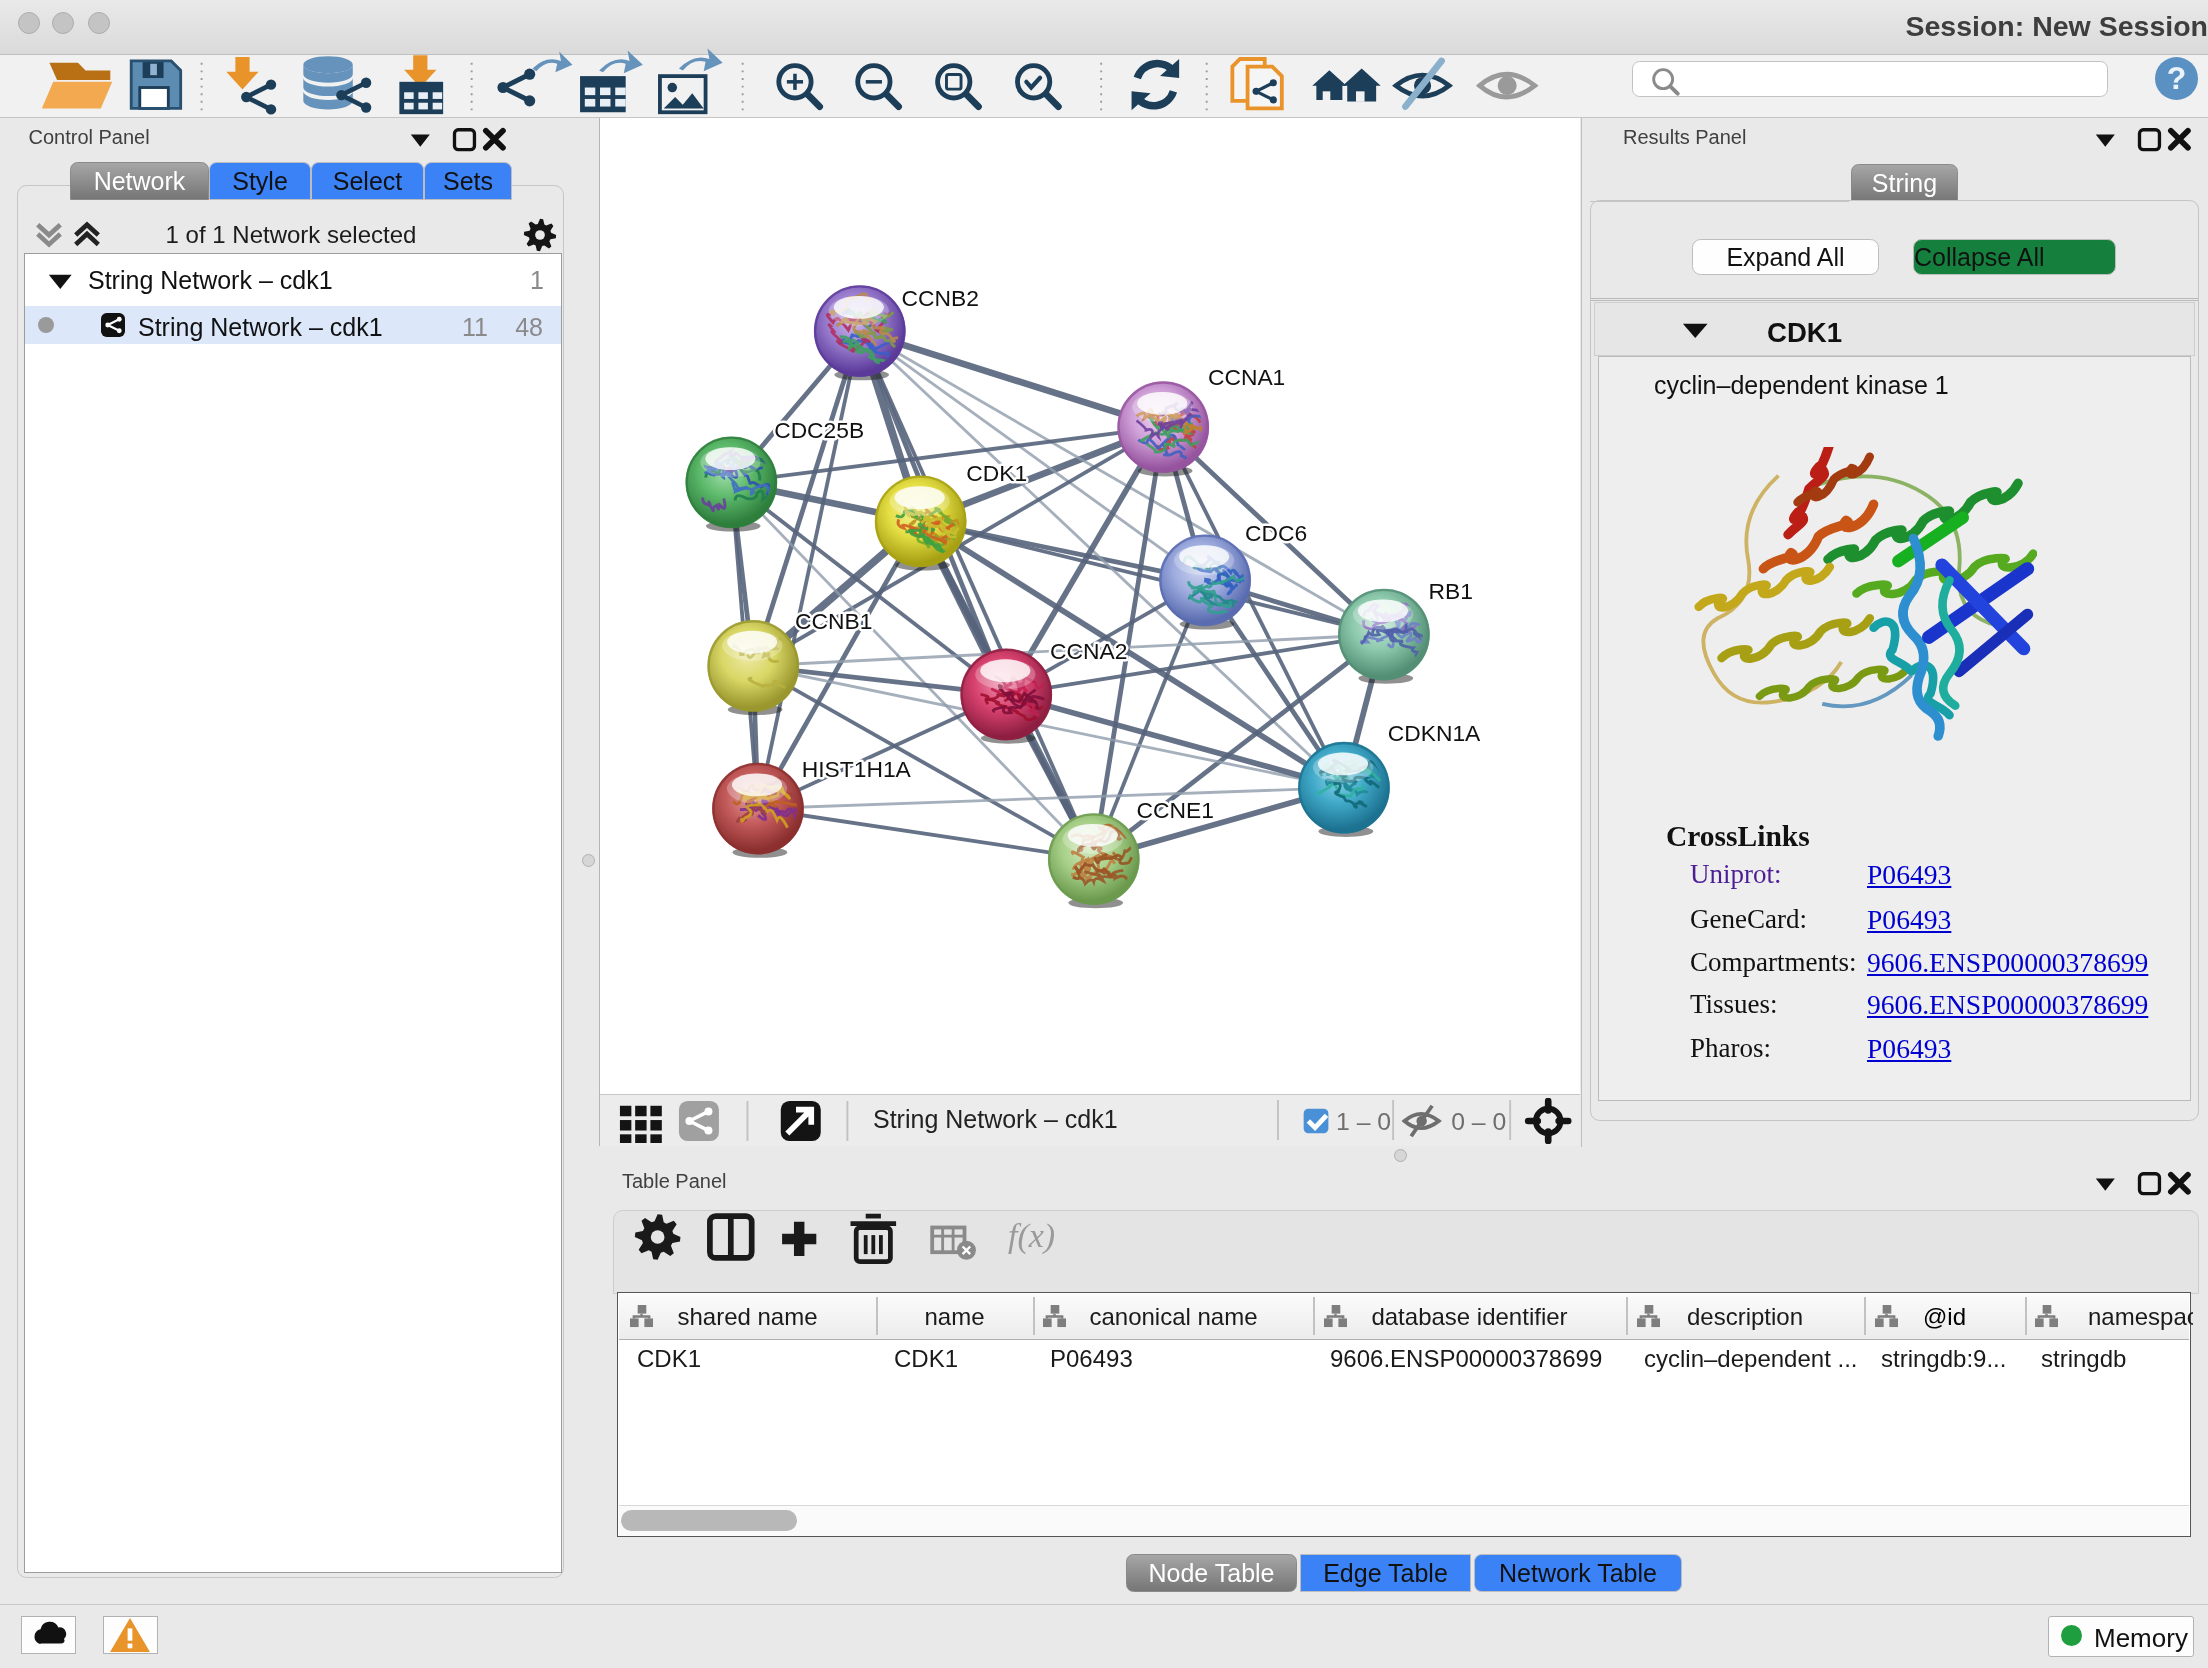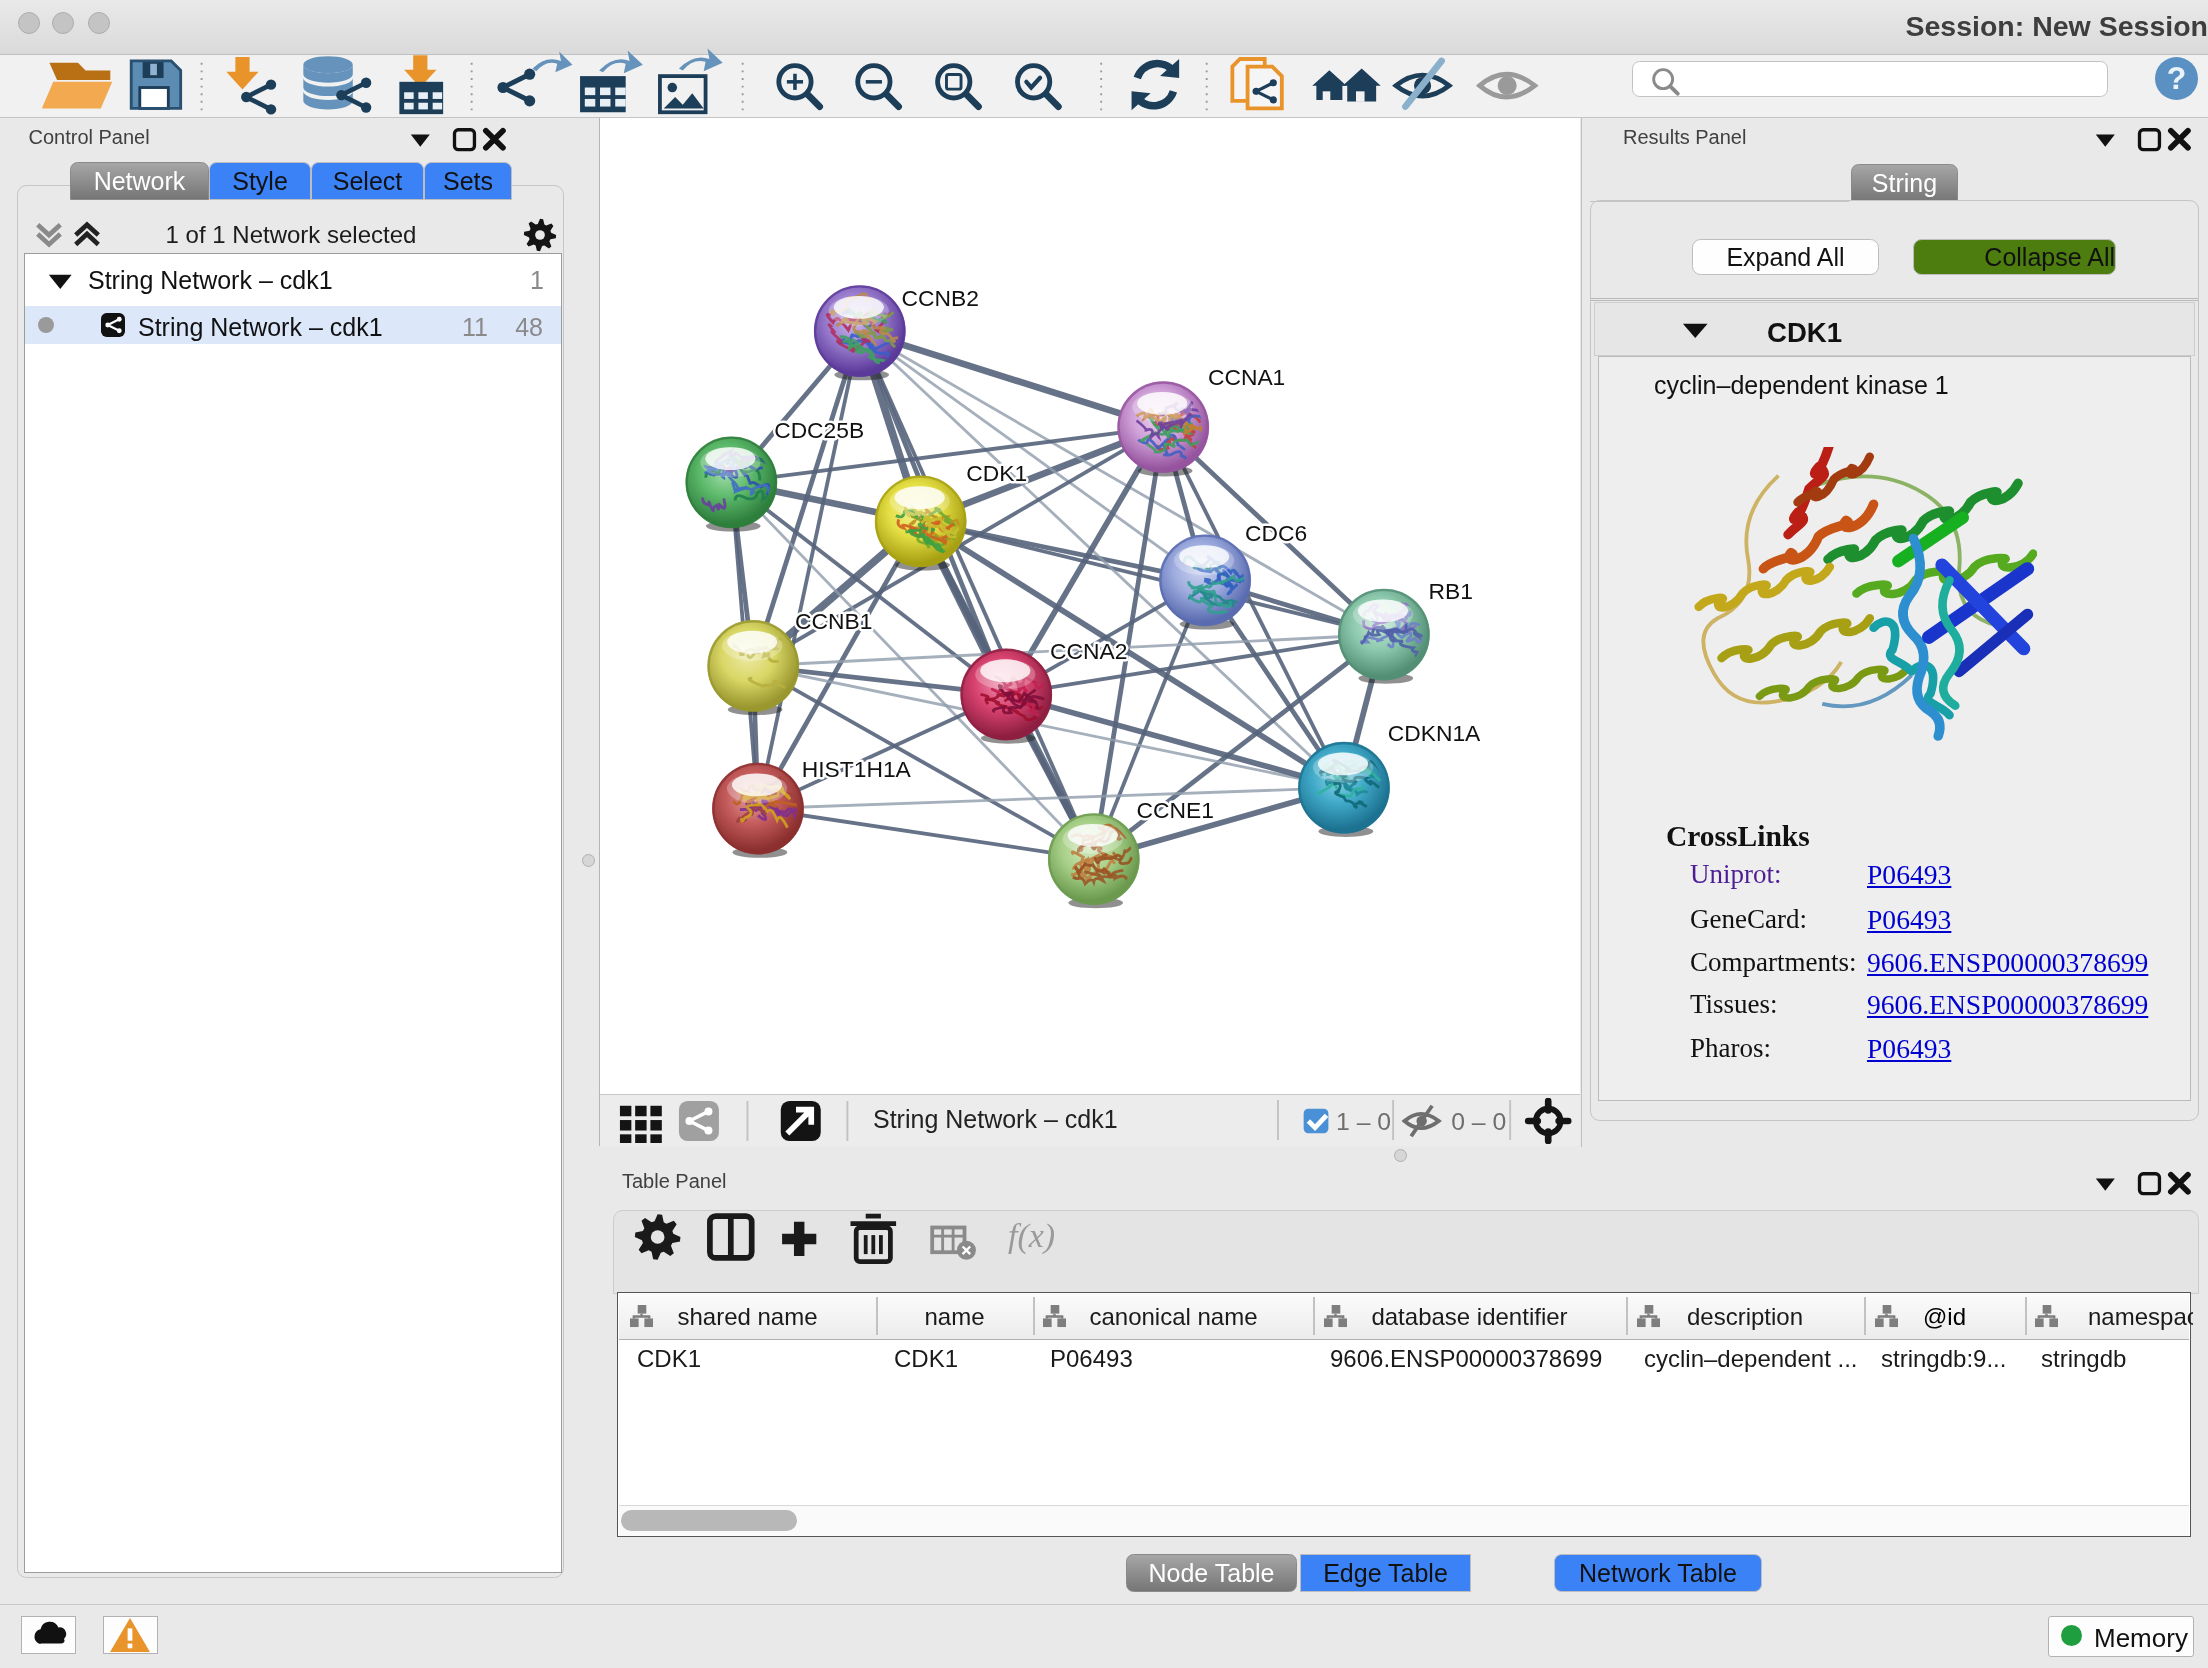--- a/index.html
+++ b/index.html
@@ -561,21 +561,21 @@
 <div class="abs panelhdr" style="left:1623px;top:126px">Results Panel</div>
 <svg width="114" height="28.5" viewBox="0 0 120 30" style="position:absolute;left:2092px;top:125px">
     <path d="M4 10 l20 0 l-10 13 z" fill="#111"></path>
     <rect x="50" y="5" width="21" height="21" rx="4" fill="none" stroke="#111" stroke-width="3.5"></rect>
     <path d="M83 6 l18 18 M101 6 l-18 18" stroke="#111" stroke-width="6" stroke-linecap="round"></path>
   </svg>
 <div class="tab tabsel" style="left:1851px;top:164px;width:107px">String</div>
 <div class="abs" style="left:1590px;top:200px;width:609px;height:921px;background:#e9e9e9;border:1px solid #c4c4c4;border-radius:9.5px"></div>
 <div class="abs" style="left:1590px;top:201px;width:259px;height:1px;background:#c4c4c4"></div>
 <div class="abs" style="left:1692px;top:239px;width:187px;height:36px;background:#fefefe;border:1px solid #bdbdbd;border-radius:8.6px;font-size:25px;line-height:34px;text-align:center;color:#111">Expand All</div>
-<div class="abs" style="left:1913px;top:239px;width:203px;height:36px;background:#4d7c0f;border:1px solid #bdbdbd;border-radius:8.6px;font-size:25px;line-height:34px;text-align:right;color:#111">Collapse All</div>
+<div class="abs" style="left:1913px;top:239px;width:203px;height:36px;background:#15803d;border:1px solid #bdbdbd;border-radius:8.6px;font-size:25px;line-height:34px;text-align:left;color:#111">Collapse All</div>
 <div class="abs" style="left:1591px;top:298px;width:607px;height:2.9px;border-top:1px solid #b8b8b8;border-bottom:1px solid #b8b8b8"></div>
 <div class="abs" style="left:1594px;top:302px;width:601px;height:54px;background:#e6e6e6;border:1px solid #cdcdcd"></div>
 <svg width="28.5" height="19" viewBox="0 0 30 20" style="position:absolute;left:1681px;top:321px">
     <path d="M2 3 l26 0 l-13 15 z" fill="#111"></path>
   </svg>
 <div class="abs" style="left:1767px;top:317px;font-size:27.6px;font-weight:bold;color:#111">CDK1</div>
 <div class="abs" style="left:1598px;top:356px;width:593px;height:745px;background:#eeeeee;border:1px solid #bbbbbb"></div>
 <div class="abs" style="left:1654px;top:371px;font-size:25px;color:#111">cyclin–dependent kinase 1</div>
 <svg width="363" height="314" viewBox="0 0 382 330" style="position:absolute;left:1674px;top:447px">
     <path d="M110 30 q-42 38 -32 88 q8 44 -32 62 q-28 16 -4 58 q20 36 62 30 q52 -8 72 -42" fill="none" stroke="#c8a84b" stroke-width="4" opacity="0.85"></path>
@@ -690,21 +690,21 @@
 <div class="abs" style="left:894px;top:1345px;font-size:24px;color:#1a1a1a">CDK1</div>
 <div class="abs" style="left:1050px;top:1345px;font-size:24px;color:#1a1a1a">P06493</div>
 <div class="abs" style="left:1330px;top:1345px;font-size:24px;color:#1a1a1a">9606.ENSP00000378699</div>
 <div class="abs" style="left:1644px;top:1345px;font-size:24px;color:#1a1a1a">cyclin–dependent ...</div>
 <div class="abs" style="left:1881px;top:1345px;font-size:24px;color:#1a1a1a">stringdb:9...</div>
 <div class="abs" style="left:2041px;top:1345px;font-size:24px;color:#1a1a1a">stringdb</div>
 <div class="abs" style="left:619px;top:1505px;width:1570px;height:31px;background:#fafafa;border-top:1px solid #d8d8d8"></div>
 <div class="abs" style="left:621px;top:1510px;width:176px;height:21px;background:#b8b8b8;border-radius:10.5px"></div>
 <div class="tab tabsel" style="left:1126px;top:1554px;width:171px;border-radius:7.6px">Node Table</div>
 <div class="tab" style="left:1300px;top:1554px;width:171px;border-radius:0">Edge Table</div>
-<div class="tab" style="left:1554px;top:1554px;width:208px;border-radius:7.6px">Network Table</div>
+<div class="tab" style="left:1474px;top:1554px;width:208px;border-radius:7.6px">Network Table</div>
 <div class="abs" style="left:0;top:1604px;width:2208px;height:65px;background:#e9e9e9;border-top:1px solid #c8c8c8"></div>
 <div class="abs" style="left:21px;top:1616px;width:55px;height:38px;background:#fdfdfd;border:1px solid #b2b2b2"></div>
 <svg width="44" height="32" viewBox="0 0 46 34" style="position:absolute;left:27px;top:1619px">
     <path d="M12 26 a8 8 0 0 1 2 -15 a10 10 0 0 1 19 -2 a7 7 0 0 1 6 12 q2 5 -4 5 h-20 a6 6 0 0 1 -3 0 z" fill="#111"></path>
   </svg>
 <div class="abs" style="left:103px;top:1616px;width:55px;height:38px;background:#fdfdfd;border:1px solid #b2b2b2"></div>
 <svg width="44" height="38" viewBox="0 0 46 40" style="position:absolute;left:108px;top:1616px">
     <path d="M23 2 L44 38 L2 38 z" fill="#e8942a"></path>
     <rect x="20.5" y="13" width="5" height="13" fill="#fff"></rect>
     <rect x="20.5" y="29" width="5" height="5" fill="#fff"></rect>

